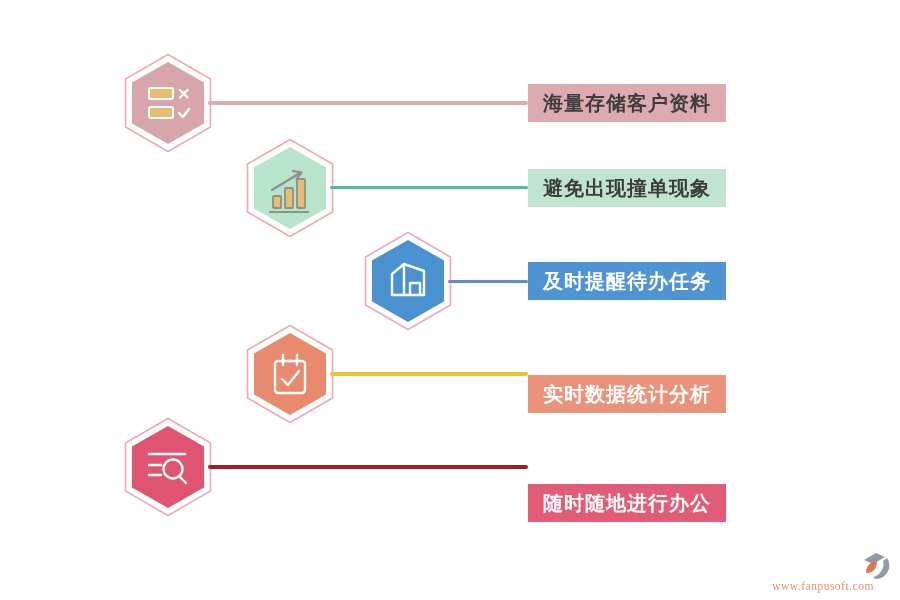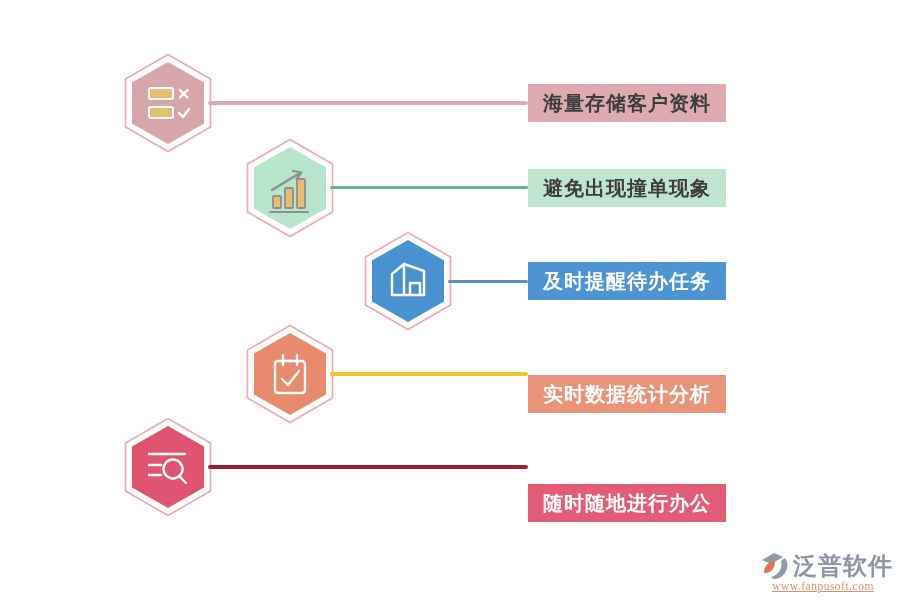--- a/index.html
+++ b/index.html
@@ -23,21 +23,21 @@
   .r3 .hex{left:246px;top:324px;} .r3 .line{left:330px;top:372px;width:198px;height:4px;} .r3 .label{left:528px;top:355px;}
   .r4 .hex{left:124px;top:417px;} .r4 .line{left:208px;top:465px;width:320px;height:4px;} .r4 .label{left:528px;top:472px;margin-top:12px;}
   
   .wicon{stroke:#ffffff;fill:none;stroke-width:2.4;stroke-linecap:round;stroke-linejoin:round;}
   .gicon{stroke:var(--icon-gray,#8f8f8f);fill:none;stroke-width:2.2;stroke-linecap:round;stroke-linejoin:round;}
   .tanfill{fill:var(--icon-tan,#e7bd72);}
   
   #brand{position:absolute;right:7px;bottom:8px;width:140px;}
   #brand .top{display:flex;align-items:center;justify-content:flex-end;gap:2px;}
   #brand .name{font-size:24px;font-weight:bold;letter-spacing:1px;}
-  #brand .url{font-size:11.5px;letter-spacing:0.5px;text-align:center;margin-top:-2px;font-family:"Liberation Serif",serif;text-decoration:underline;}
+  #brand .url{font-size:11.5px;letter-spacing:0.5px;text-align:center;margin-top:-2px;font-family:"Liberation Serif",serif;}
 </style>
 </head>
 <body>
 
 <div id="stage" style="background: rgb(255, 255, 255);">
 
   <section class="row r0">
     <div class="hex">
       <svg viewBox="0 0 88 100">
         <polygon class="hex-ring" points="44,1.5 86.5,26 86.5,74 44,98.5 1.5,74 1.5,26"></polygon>
@@ -124,18 +124,17 @@
     <div class="label" style="background: rgb(226, 92, 119); color: rgb(255, 255, 255);">随时随地进行办公</div>
   </section>
 
   <div id="brand">
     <div class="top">
       <svg width="32" height="32" viewBox="0 0 32 32">
         <path class="mark-gray" d="M3,10 L15,3 L24,7 L12,14 Z" style="fill: rgb(145, 154, 169);"></path>
         <path class="mark-gray" d="M26,8 C30,14 29,22 22,27 C18,29.5 14,29.5 12,27.5 C20,24 24,18 22,11 Z" style="fill: rgb(145, 154, 169);"></path>
         <path class="mark-orange" d="M5,23 C5,16 9,12 16,11 C16,18.5 12,23.5 5,23 Z" style="fill: rgb(224, 118, 79);"></path>
       </svg>
-      <span class="name" style="color: rgb(142, 150, 164);">泛普软件</span>
     </div>
     <div class="url" style="color: rgb(223, 144, 111);">www.fanpusoft.com</div>
   </div>
 
 </div>
 
 </body></html>

